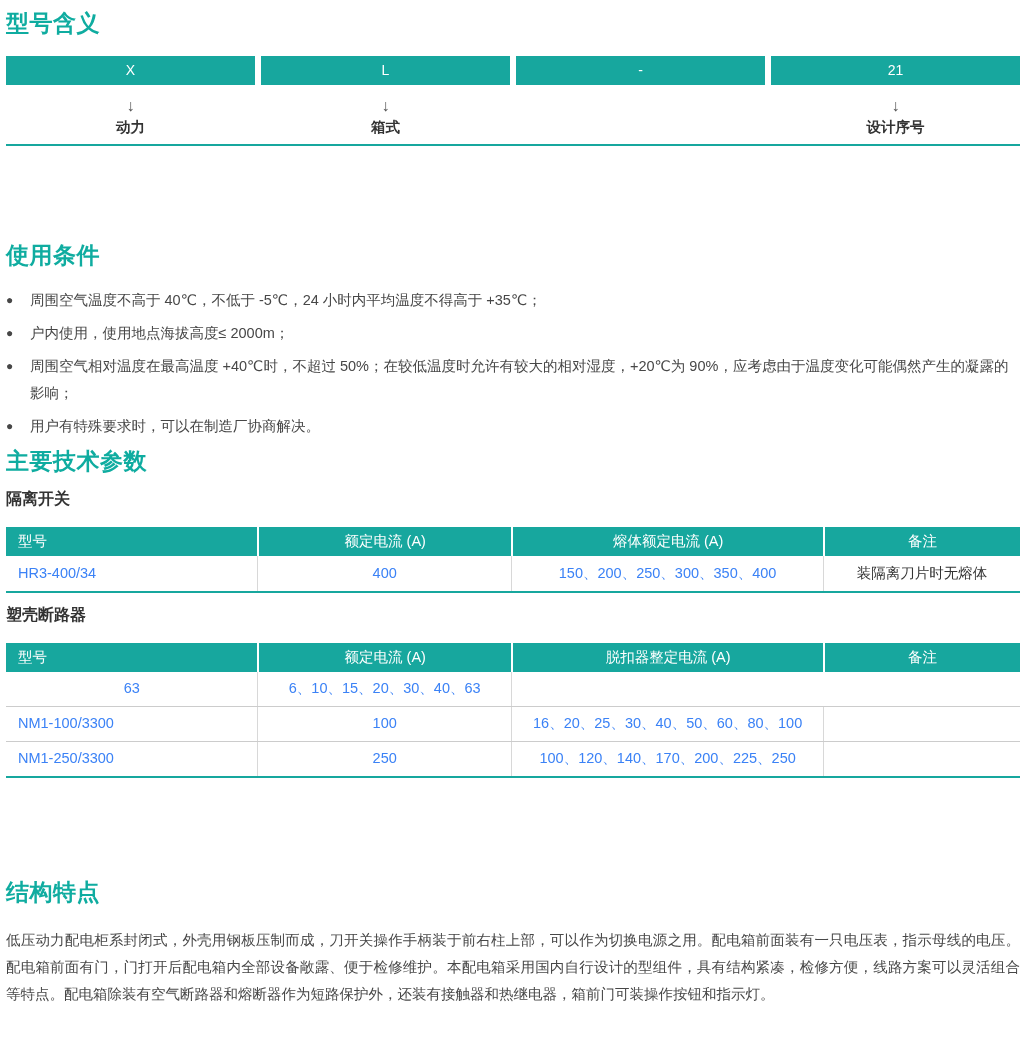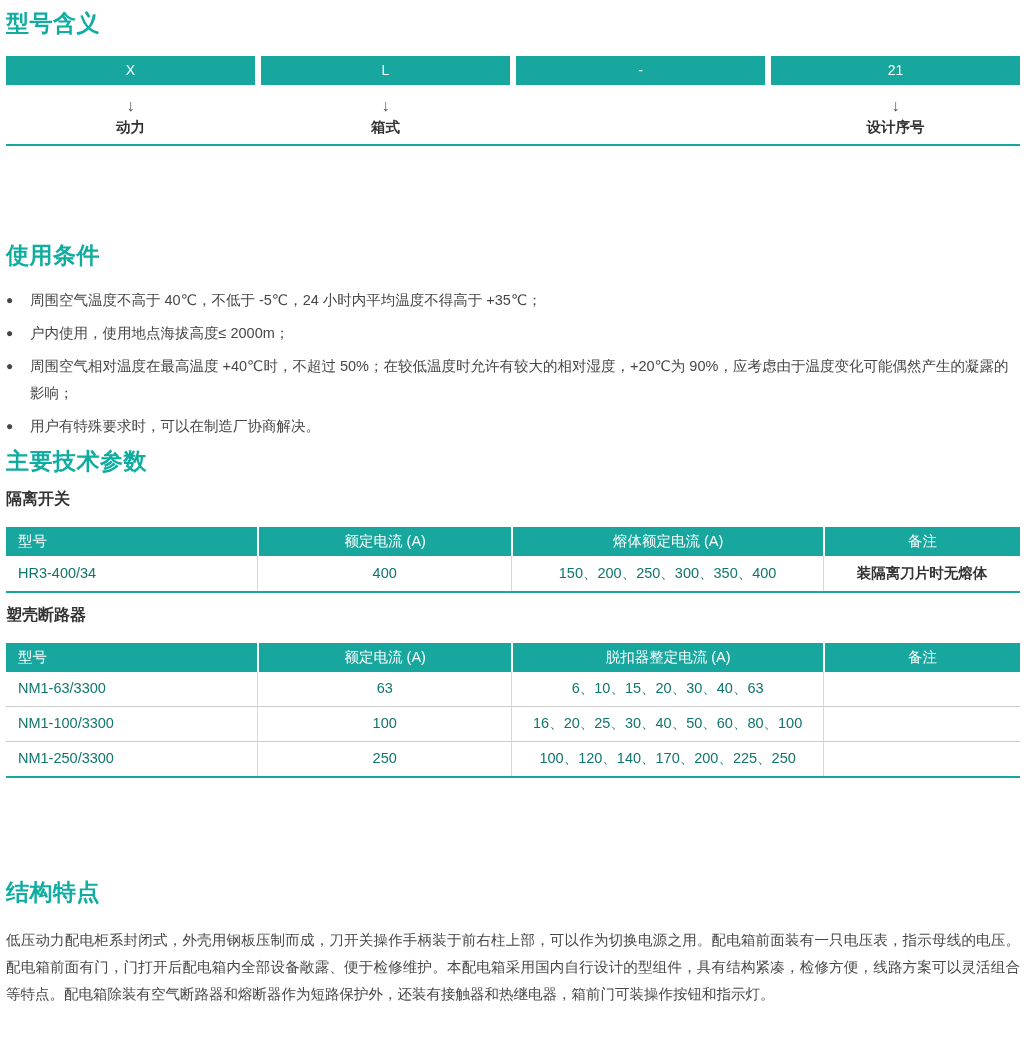--- a/index.html
+++ b/index.html
@@ -96,30 +96,30 @@
     text-align: center;
   }
   .t-head .cell + .cell { border-left: 2px solid #ffffff; }
   .t-row {
     display: grid;
     grid-template-columns: 24.8% 25% 30.8% 19.4%;
   }
   .t-row + .t-row { border-top: 1px solid #cccccc; }
   .t-row .cell {
     font-size: 14.5px;
-    color: #0f766e;
+    color: #3b82f6;
     height: 34px;
     line-height: 33px;
     text-align: center;
     overflow: hidden;
     white-space: nowrap;
   }
   .t-row .cell + .cell { border-left: 1px solid #d8d8d8; }
   .cell.first { text-align: left; padding-left: 12px; }
-  .cell.remark-strong { font-weight: 700; color: #333333; }
+  .cell.remark-strong { font-weight: 400; color: #333333; }
   .row1 .cell { height: 35px; line-height: 34px; }
 
   
   .structure-title { margin-top: 99px; }
   .structure-paragraph {
     margin-top: 19px;
     font-size: 14.5px;
     line-height: 27px;
     color: #474747;
     text-align: justify;
@@ -198,21 +198,20 @@
   <div class="table-subtitle" style="">塑壳断路器</div>
 
   <div class="data-table">
     <div class="t-head">
       <div class="cell first">型号</div>
       <div class="cell">额定电流 (A)</div>
       <div class="cell">脱扣器整定电流 (A)</div>
       <div class="cell">备注</div>
     </div>
     <div class="t-row">
-      <div class="cell first">NM1-63/3300</div>
       <div class="cell">63</div>
       <div class="cell">6、10、15、20、30、40、63</div>
       <div class="cell"></div>
     </div>
     <div class="t-row">
       <div class="cell first">NM1-100/3300</div>
       <div class="cell">100</div>
       <div class="cell">16、20、25、30、40、50、60、80、100</div>
       <div class="cell"></div>
     </div>

